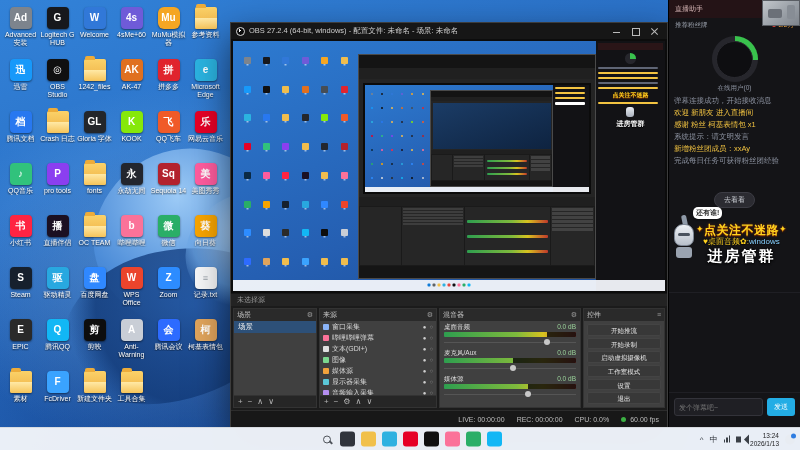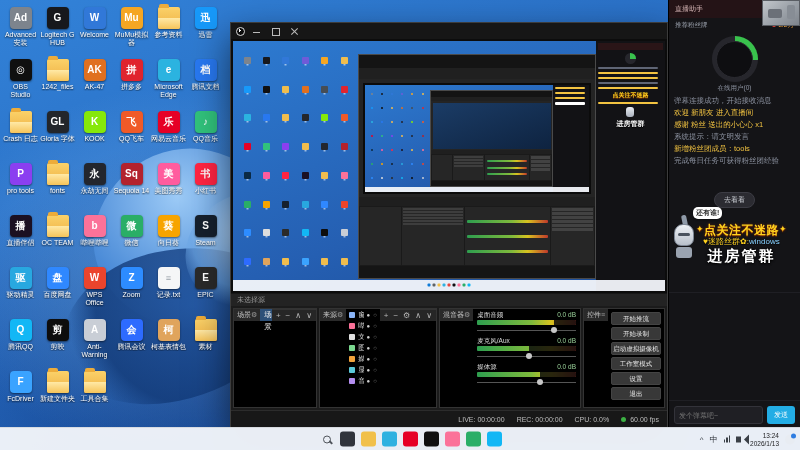--- a/index.html
+++ b/index.html
@@ -37,21 +37,21 @@
   .wbtn{width:15px;height:12px;position:relative;display:inline-block}
   .wbtn.min::after{content:"";position:absolute;left:4px;top:7px;width:7px;height:1px;background:#bbb}
   .wbtn.max::after{content:"";position:absolute;left:4px;top:3px;width:6px;height:6px;border:1px solid #bbb}
   .wbtn.cls::before,.wbtn.cls::after{content:"";position:absolute;left:3px;top:6px;width:9px;height:1px;background:#bbb}
   .wbtn.cls::before{transform:rotate(45deg)}.wbtn.cls::after{transform:rotate(-45deg)}
   .obs-menu{height:13px;background:#232323;display:flex;align-items:center;gap:1px;padding:0 4px;border-bottom:1px solid #161616;flex:0 0 auto}
   .mitem{font-size:7.5px;color:#d6d6d6;padding:0 4px}
   .obs-preview{flex:1;background:#0c0c0c;position:relative;overflow:hidden}
   .obs-hint{height:12px;line-height:12px;background:#232323;border-top:1px solid #161616;font-size:7px;color:#9a9a9a;padding-left:6px;flex:0 0 auto}
   .obs-docks{height:104px;display:flex;gap:2px;padding:2px;background:#1b1b1b;flex:0 0 auto;box-sizing:border-box}
-  .dock{background:#000000;border:1px solid #333;display:flex;flex-direction:row;min-width:0;box-sizing:border-box}
+  .dock{background:#404040;border:1px solid #333;display:flex;flex-direction:column;min-width:0;box-sizing:border-box}
   .dock.scenes{width:84px}.dock.sources{width:118px}.dock.mixer{width:142px}.dock.controls{flex:1}
   .dock-h{height:12px;line-height:12px;background:#2a2a2a;font-size:7px;color:#c8c8c8;display:flex;justify-content:space-between;padding:0 3px;flex:0 0 auto}
   .dock-h .gear{color:#9a9a9a;font-size:7px}
   .dock-b{flex:1;overflow:hidden;position:relative}
   .dock-f{height:11px;background:#262626;border-top:1px solid #333;display:flex;gap:5px;align-items:center;padding:0 4px;font-size:8px;color:#b5b5b5;flex:0 0 auto}
   .dock-f span{line-height:10px}
   .scene-item{height:12px;line-height:12px;font-size:7.5px;color:#eee;padding-left:4px}
   .scene-item.sel{background:#2d5078}
   .src-row{height:11px;display:flex;align-items:center;gap:3px;padding:0 3px;font-size:7px;color:#d8d8d8}
   .src-ic{width:6px;height:6px;border-radius:1px;flex:0 0 auto}
@@ -130,21 +130,21 @@
   .mascot .body{position:absolute;left:5px;top:29px;width:16px;height:11px;background:#9aa3b0;border-radius:3px}
   .bubble{position:absolute;left:24px;top:-1px;background:#fff;border-radius:5px;padding:1px 3px;font-weight:bold;font-size:7px;color:#333;white-space:nowrap;box-shadow:0 1px 2px rgba(0,0,0,.4)}
   .b1{margin-top:10px;text-align:center;font-size:12px;line-height:14px;font-weight:bold;color:#ffd21e;letter-spacing:.5px;white-space:nowrap;
       text-shadow:0 1px 0 #7a2a00,0 0 3px rgba(140,40,0,.8)}
   .b1 .bstar{font-size:9px;vertical-align:2px}
   .b2{text-align:center;font-size:8px;line-height:10px;color:#ffd21e;white-space:nowrap;text-shadow:0 1px 1px rgba(0,0,0,.7)}
   .b2 .gname{color:#86d0ff}
   .b3{text-align:center;font-size:15px;line-height:18px;font-weight:bold;color:#fff;letter-spacing:2px;
       text-shadow:0 1px 2px #000,0 0 3px #000}
   .p-void{flex:1;margin:2px 0;border-top:1px solid #1f1f24;border-bottom:1px solid #1f1f24}
-  .p-input{height:18px;margin:3px 5px 4px;display:flex;gap:4px;flex:0 0 auto}
+  .p-input{height:18px;margin:3px 5px 12px;display:flex;gap:4px;flex:0 0 auto}
   .p-input input{flex:1;min-width:0;background:#1f1f24;border:1px solid #33333a;border-radius:3px;color:#9aa0ac;font-size:7px;padding:0 4px;outline:none}
   .p-send{width:28px;background:#23ade5;border-radius:3px;color:#fff;font-size:7px;text-align:center;line-height:18px}
 
   
   .cam{position:absolute;right:0;top:0;width:38px;height:26px;z-index:6;border:1px solid #5a5e64;box-sizing:border-box;
        background:linear-gradient(140deg,#c2c6cb 0%,#9aa0a7 55%,#7e848c 100%)}
   .cam::before{content:"";position:absolute;left:5px;top:8px;width:14px;height:9px;background:#6b7078;border-radius:2px}
   .cam::after{content:"";position:absolute;right:4px;top:4px;width:8px;height:14px;background:#878d95;border-radius:2px}
 
   
@@ -191,21 +191,27 @@
         </div>
         <div class="dlabel">Logitech G HUB</div>
       </div>
       <div class="dicon">
         <div class="tile" style="background: rgb(49, 120, 216);">
           <span class="glyph">W</span>
         </div>
         <div class="dlabel">Welcome</div>
       </div>
       <div class="dicon">
-        <div class="tile" style="background: rgb(245, 166, 35);">
+        <div class="tile" style="background: rgb(111, 91, 216);">
+          <span class="glyph">4s</span>
+        </div>
+        <div class="dlabel">4sMe+60</div>
+      </div>
+      <div class="dicon">
+        <div class="tile" style="background: rgb(245, 166, 35); border-radius: 6px;">
           <span class="glyph">Mu</span>
         </div>
         <div class="dlabel">MuMu模拟器</div>
       </div>
       <div class="dicon">
         <div class="tile folder"></div>
         <div class="dlabel">参考资料</div>
       </div>
       <div class="dicon">
         <div class="tile" style="background: rgb(23, 153, 250);">
@@ -431,20 +437,21 @@
       </div>
       <div class="dicon">
         <div class="tile folder"></div>
         <div class="dlabel">工具合集</div>
       </div>
     </div>
 
   <div class="obs">
     <div class="obs-title">
       <span class="obs-logo"></span>
+      <span class="obs-title-text">OBS 27.2.4 (64-bit, windows) - 配置文件: 未命名 - 场景: 未命名</span>
       <span class="wbtn min"></span>
       <span class="wbtn max"></span>
       <span class="wbtn cls"></span>
     </div>
     <div class="obs-preview">
         <div class="mini lv1">
           <div class="m-icons">
             <div class="m-ic" style="background: rgb(125, 132, 141);"></div>
             <div class="m-ic" style="background: rgb(23, 24, 28);"></div>
             <div class="m-ic" style="background: rgb(49, 120, 216);"></div>
@@ -789,36 +796,36 @@
       <span class="p-fan">推荐粉丝牌</span>
       <span class="p-pop">2/2万</span>
     </div>
     <div class="ring">
         <i></i>
       </div>
     <div class="p-online">在线用户(0)</div>
     <div class="chat">
         <div class="msg g">弹幕连接成功，开始接收消息</div>
         <div class="msg y">欢迎 新朋友 进入直播间</div>
-        <div class="msg y">感谢 粉丝 送出的小心心 x1</div>
+        <div class="msg y">感谢 粉丝 柯基表情包 x1</div>
         <div class="msg g">系统提示：请文明发言</div>
-        <div class="msg y">新增粉丝团成员：tools</div>
+        <div class="msg y">新增粉丝团成员：xxAy</div>
         <div class="msg g">完成每日任务可获得粉丝团经验</div>
       </div>
     <div class="seebtn">去看看</div>
     <div class="banner">
       <div class="mascot">
         <i class="plume"></i>
           <i class="helm"></i>
           <i class="visor"></i>
           <i class="body"></i>
       </div>
       <div class="bubble">还有谁!</div>
       <div class="b1"><span class="bstar">✦</span><span>点关注不迷路</span><span class="bstar">✦</span></div>
-      <div class="b2"><span>♥迷路丝群✿:</span><span class="gname">windows</span></div>
+      <div class="b2"><span>♥桌面音频✿:</span><span class="gname">windows</span></div>
       <div class="b3">进房管群</div>
     </div>
     <div class="p-void"></div>
     <div class="p-input">
       <input placeholder="发个弹幕吧~" style="">
       <span class="p-send">发送</span>
     </div>
   </div>
 
   <div class="cam"></div>

